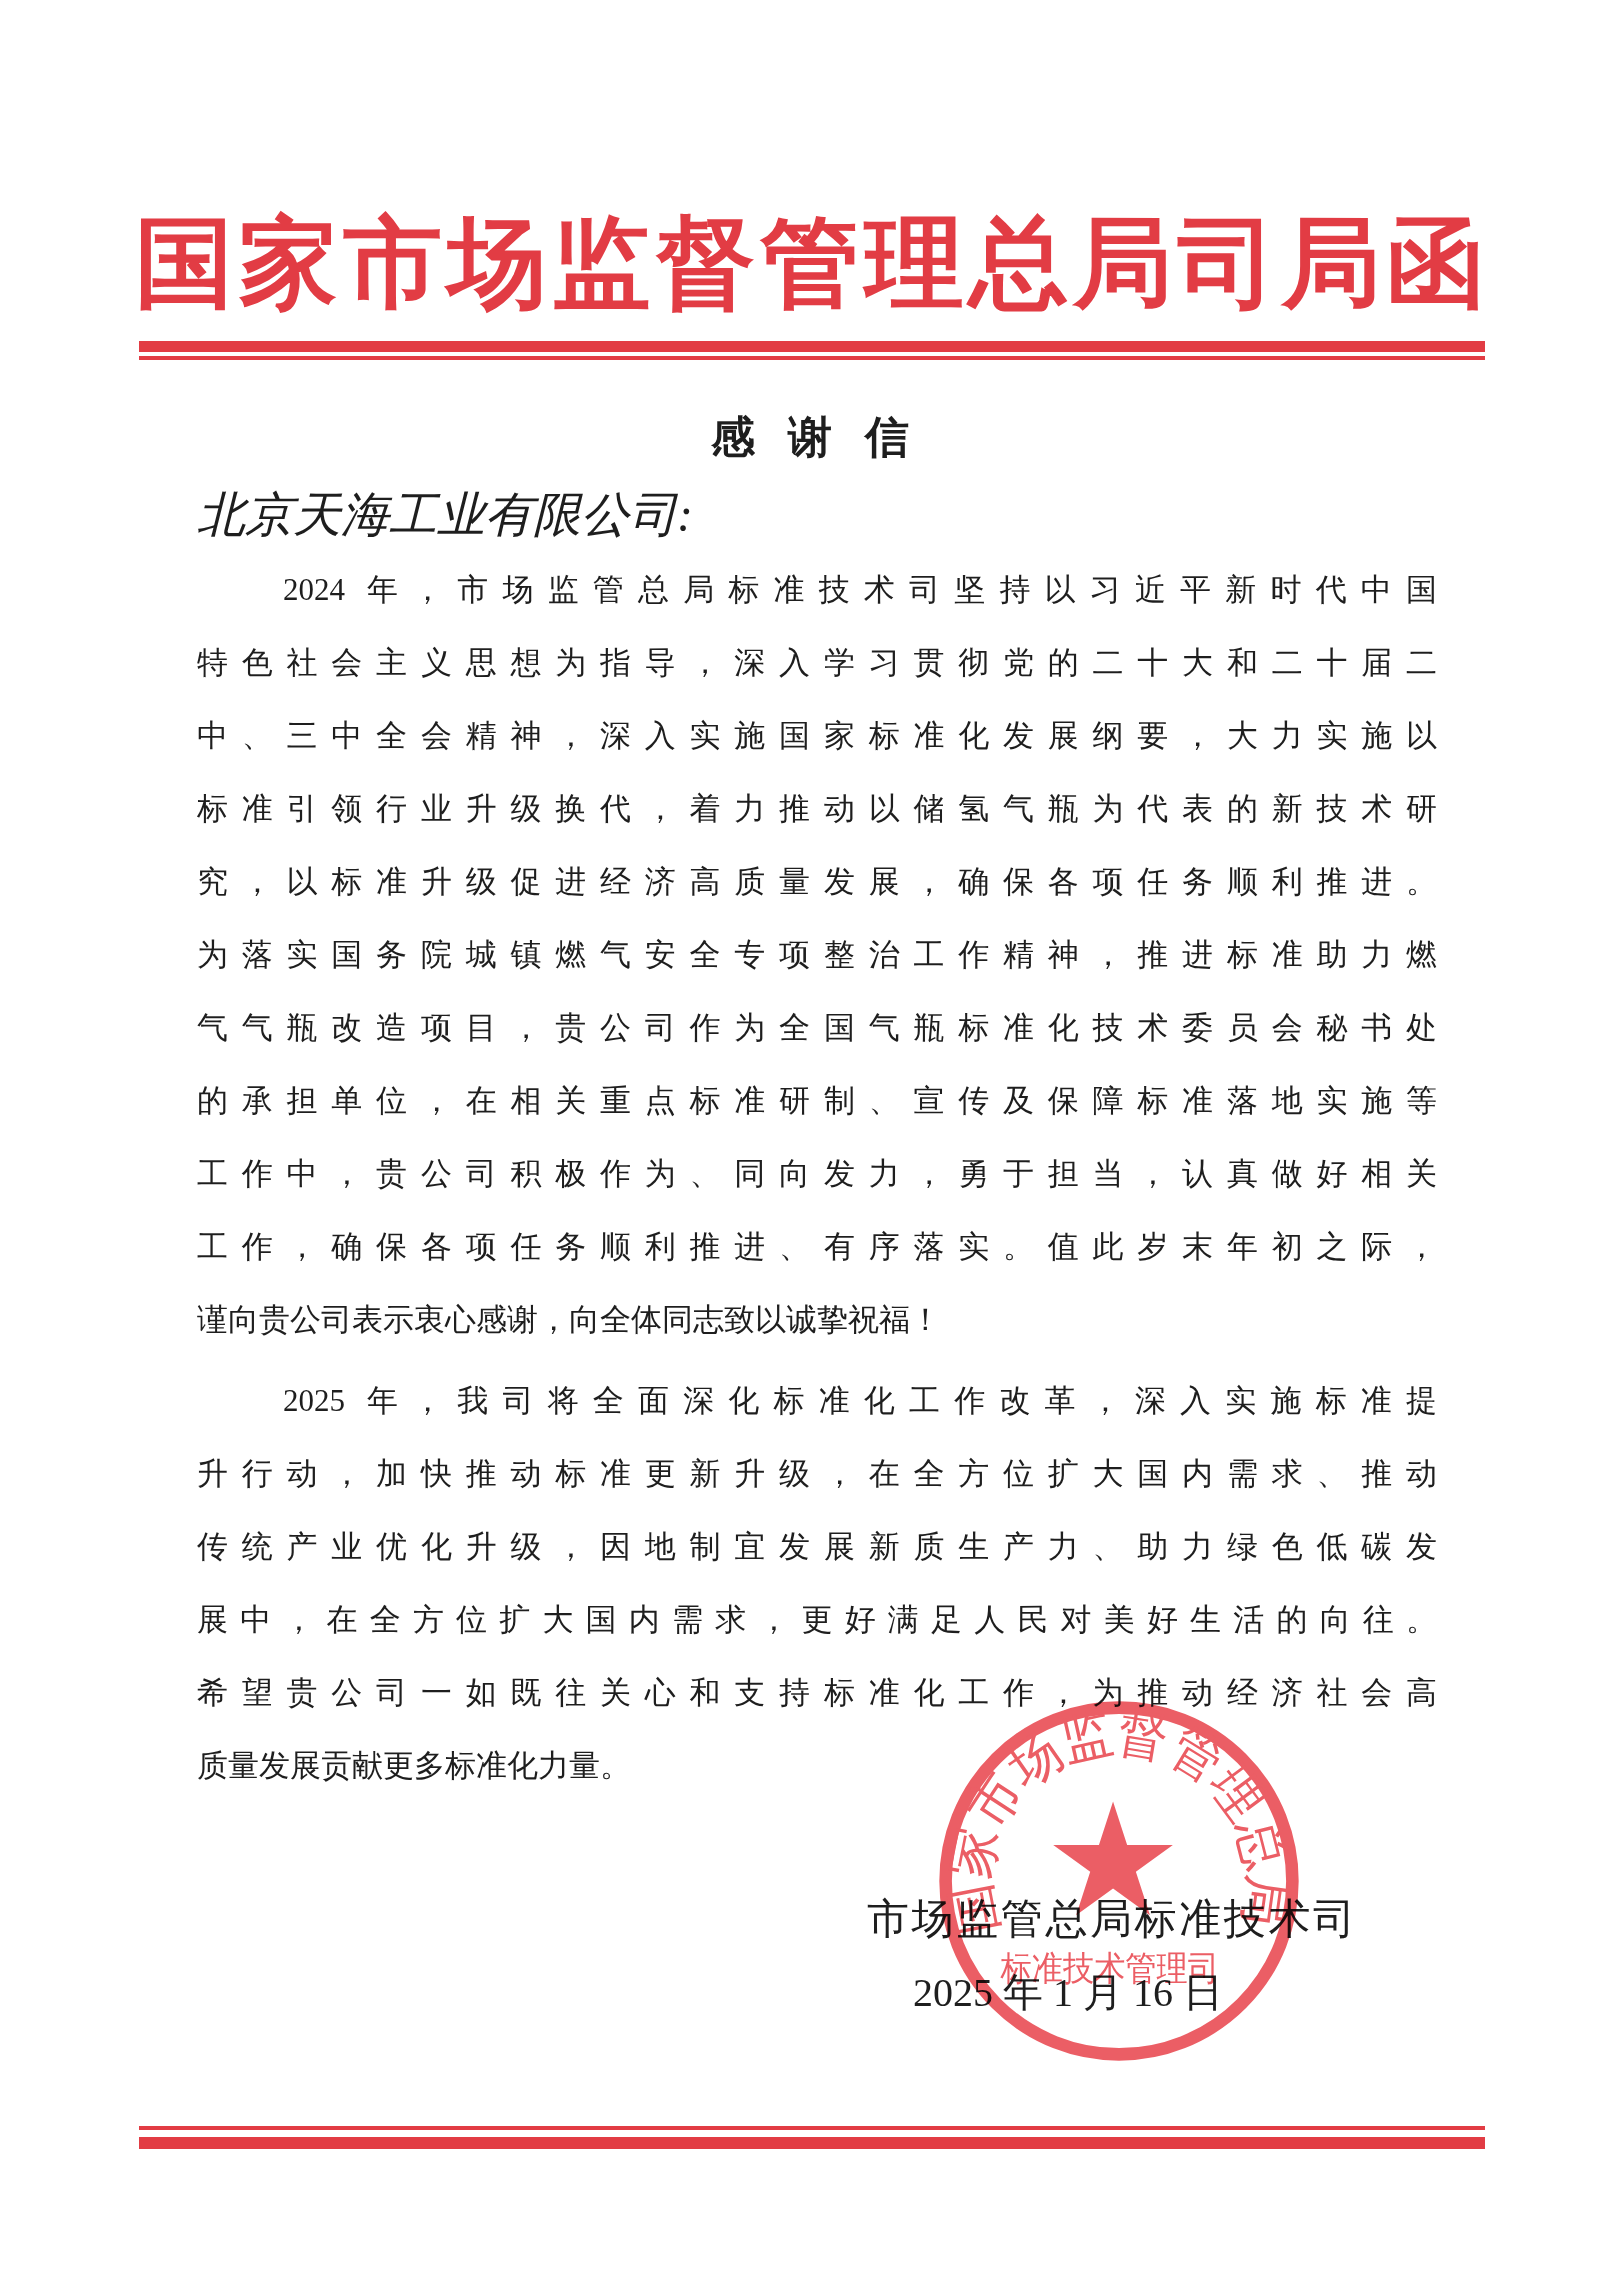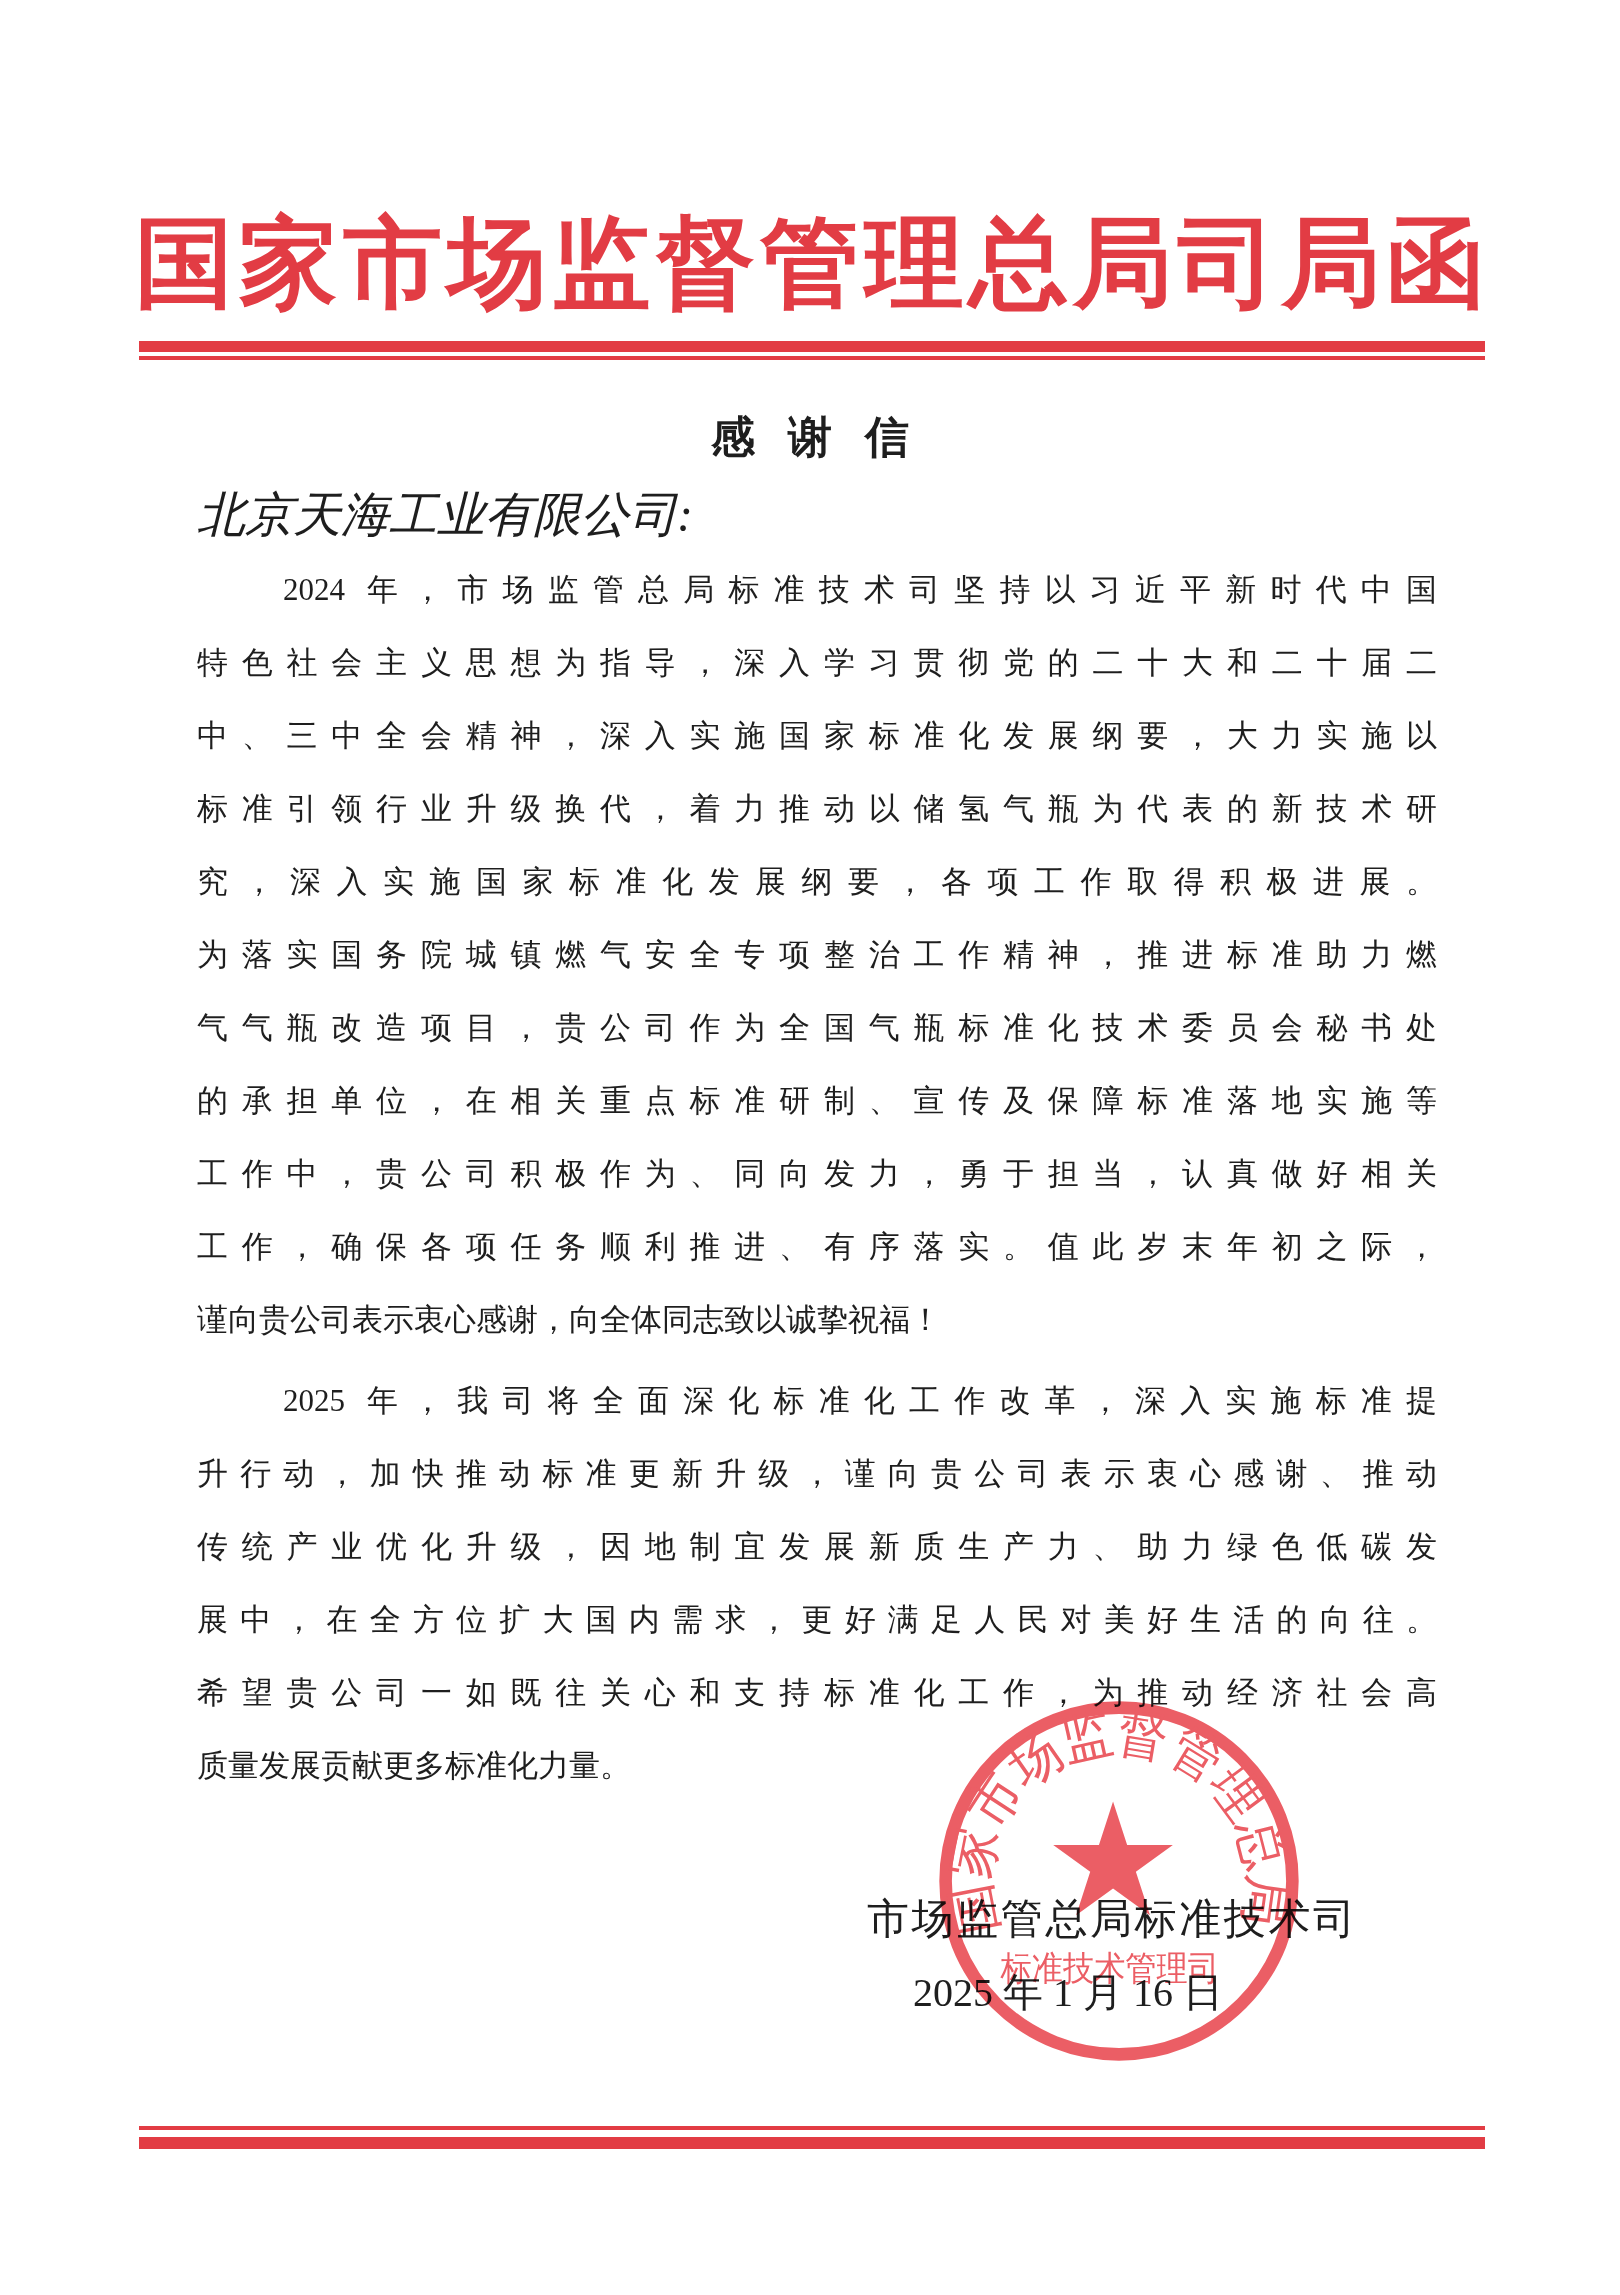--- a/index.html
+++ b/index.html
@@ -61,32 +61,32 @@
 
   <h1 class="doc-title">感谢信</h1>
 
   <div class="recipient">北京天海工业有限公司:</div>
 
   <div class="para para1">
     <div class="line first">2024 年，市场监管总局标准技术司坚持以习近平新时代中国</div>
     <div class="line">特色社会主义思想为指导，深入学习贯彻党的二十大和二十届二</div>
     <div class="line">中、三中全会精神，深入实施国家标准化发展纲要，大力实施以</div>
     <div class="line">标准引领行业升级换代，着力推动以储氢气瓶为代表的新技术研</div>
-    <div class="line">究，深入实施国家标准化发展纲要，各项工作取得积极进展。</div>
+    <div class="line">究，以标准升级促进经济高质量发展，确保各项任务顺利推进。</div>
     <div class="line">为落实国务院城镇燃气安全专项整治工作精神，推进标准助力燃</div>
     <div class="line">气气瓶改造项目，贵公司作为全国气瓶标准化技术委员会秘书处</div>
     <div class="line">的承担单位，在相关重点标准研制、宣传及保障标准落地实施等</div>
     <div class="line">工作中，贵公司积极作为、同向发力，勇于担当，认真做好相关</div>
     <div class="line">工作，确保各项任务顺利推进、有序落实。值此岁末年初之际，</div>
     <div class="line last">谨向贵公司表示衷心感谢，向全体同志致以诚挚祝福！</div>
   </div>
 
   <div class="para para2">
     <div class="line first">2025 年，我司将全面深化标准化工作改革，深入实施标准提</div>
-    <div class="line">升行动，加快推动标准更新升级，谨向贵公司表示衷心感谢、推动</div>
+    <div class="line">升行动，加快推动标准更新升级，在全方位扩大国内需求、推动</div>
     <div class="line">传统产业优化升级，因地制宜发展新质生产力、助力绿色低碳发</div>
     <div class="line">展中，在全方位扩大国内需求，更好满足人民对美好生活的向往。</div>
     <div class="line">希望贵公司一如既往关心和支持标准化工作，为推动经济社会高</div>
     <div class="line last">质量发展贡献更多标准化力量。</div>
   </div>
 
   <div class="signature">市场监管总局标准技术司</div>
   <div class="date">2025 年 1 月 16 日</div>
 
   <svg class="seal" viewBox="0 0 550 550">

